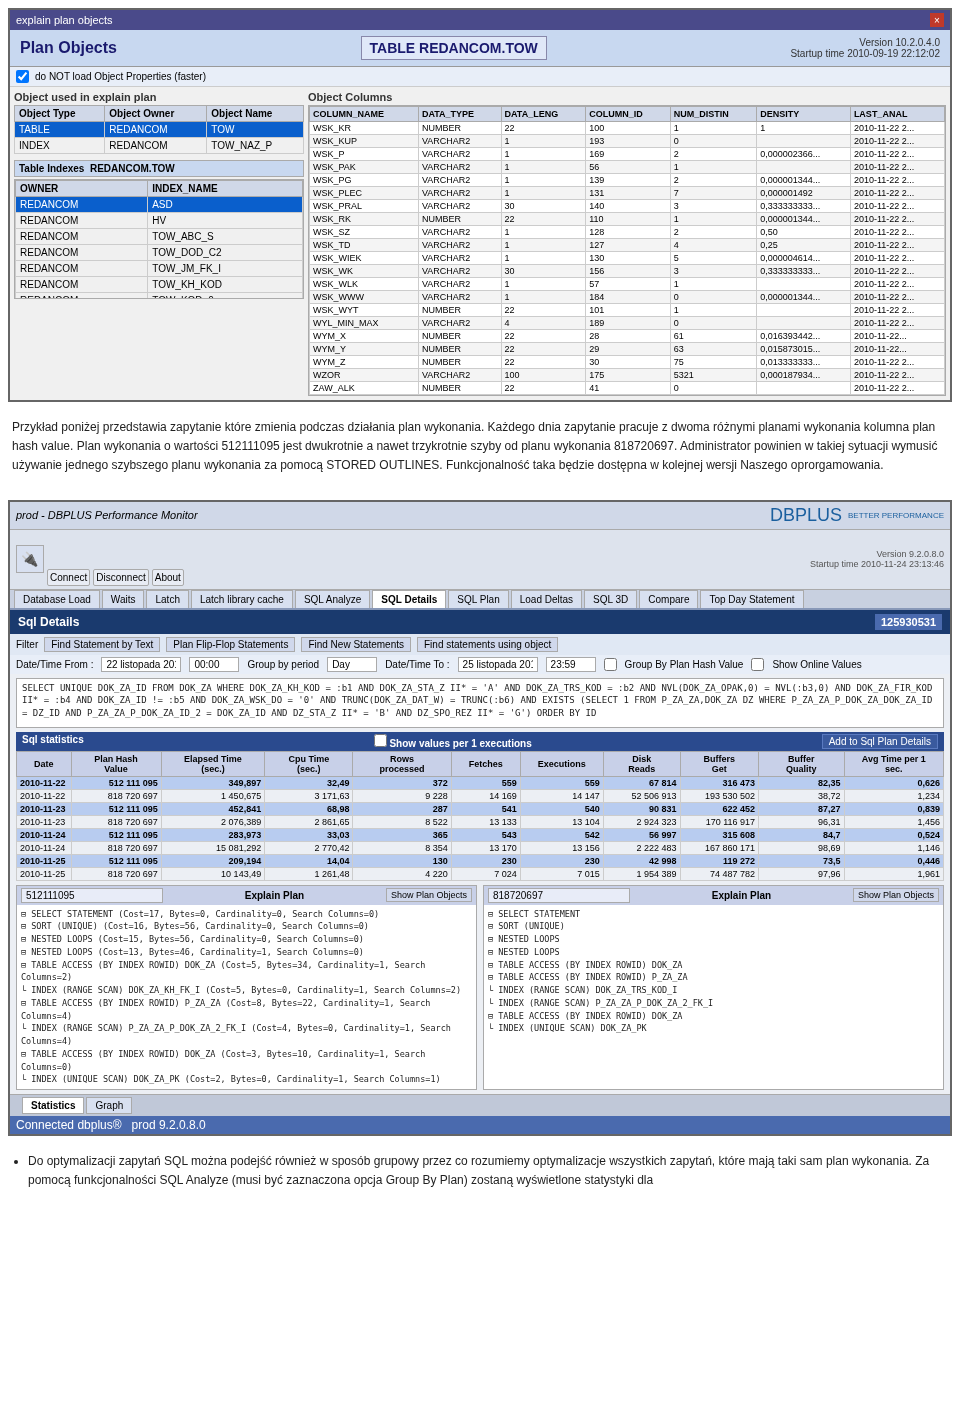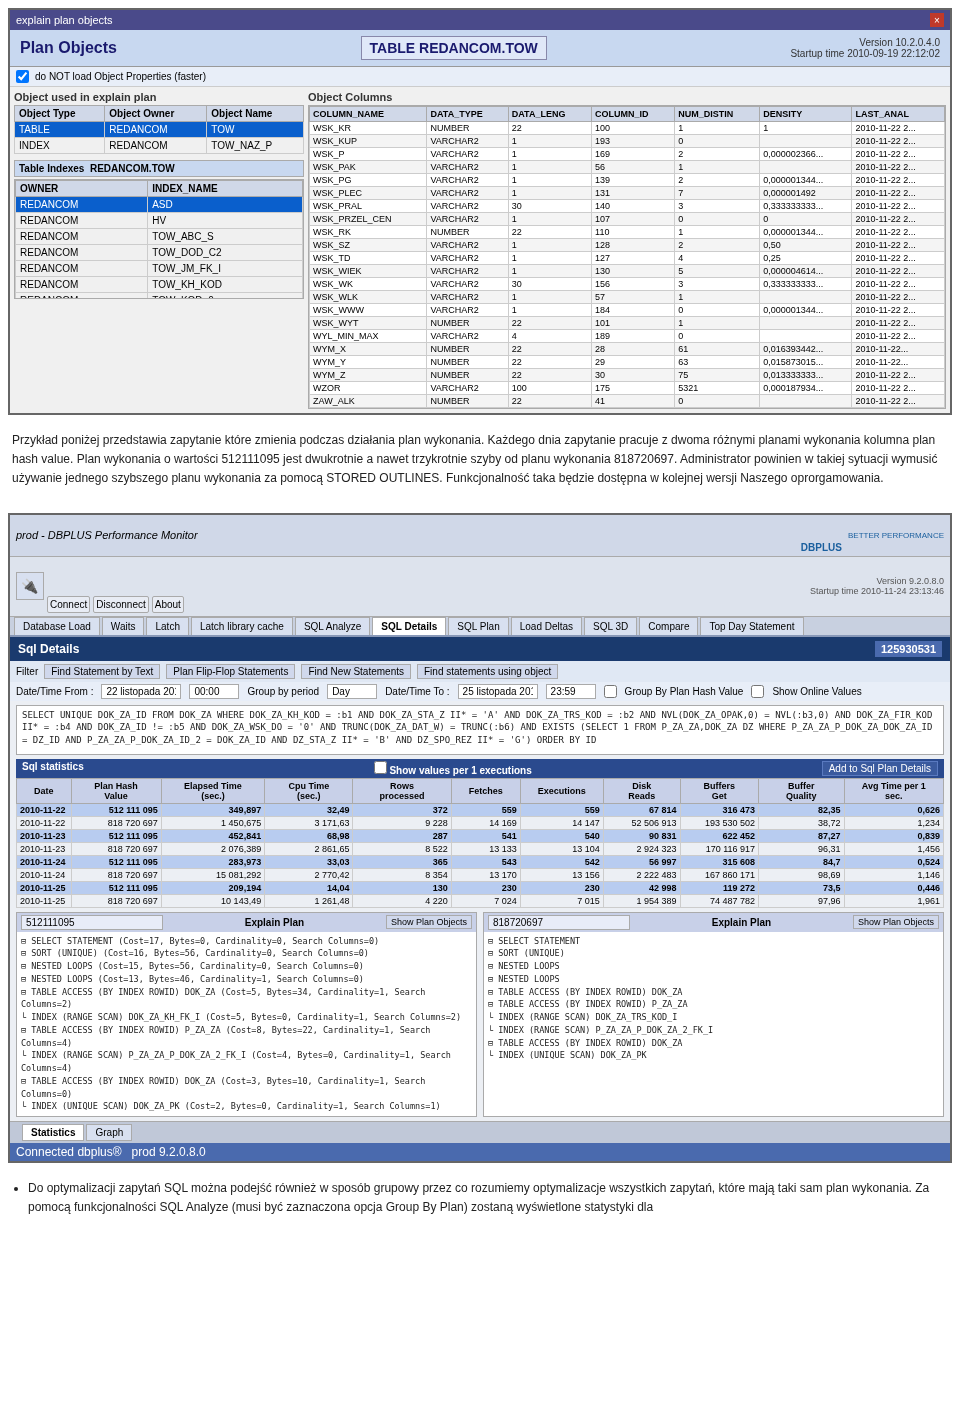--- a/index.html
+++ b/index.html
@@ -156,23 +156,22 @@
       background: #d0d8e8;
       padding: 3px 6px;
       display: flex;
       justify-content: space-between;
       align-items: center;
       border-bottom: 1px solid #aaa;
       font-size: 11px;
     }
     .dbplus-logo {
       color: #1a5f9e;
-      font-weight: bold;
-      font-size: 10px;
-      margin-top: 24px;
+      font-weight: normal;
+      font-size: 18px;
     }
     .toolbar-row {
       background: #dde3ed;
       padding: 3px 6px;
       display: flex;
       gap: 4px;
       align-items: center;
       border-bottom: 1px solid #aaa;
     }
     .toolbar-btn {
@@ -560,29 +559,20 @@
                 <td>0,000001492</td>
                 <td>2010-11-22 2...</td>
               </tr>
               <tr>
                 <td>WSK_PRAL</td>
                 <td>VARCHAR2</td>
                 <td>30</td>
                 <td>140</td>
                 <td>3</td>
                 <td>0,333333333...</td>
-                <td>2010-11-22 2...</td>
-              </tr>
-              <tr>
-                <td>WSK_PRZEL_CEN</td>
-                <td>VARCHAR2</td>
-                <td>1</td>
-                <td>107</td>
-                <td>0</td>
-                <td>0</td>
                 <td>2010-11-22 2...</td>
               </tr>
               <tr>
                 <td>WSK_RK</td>
                 <td>NUMBER</td>
                 <td>22</td>
                 <td>110</td>
                 <td>1</td>
                 <td>0,000001344...</td>
                 <td>2010-11-22 2...</td>

